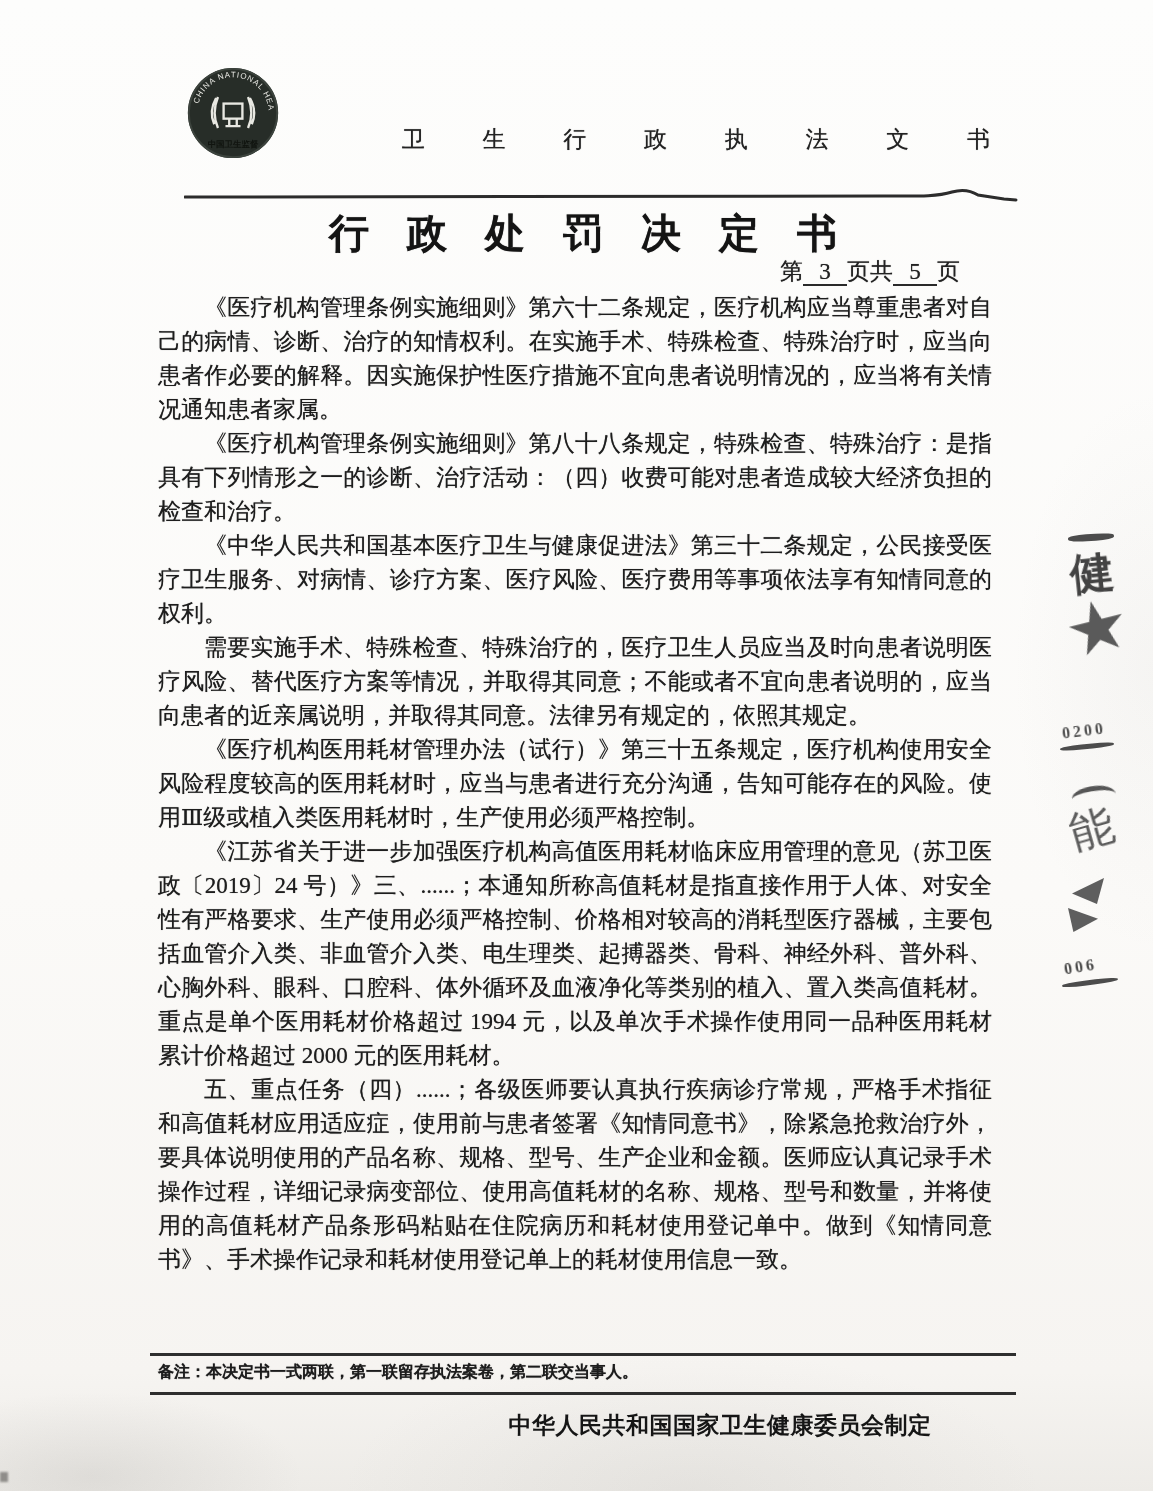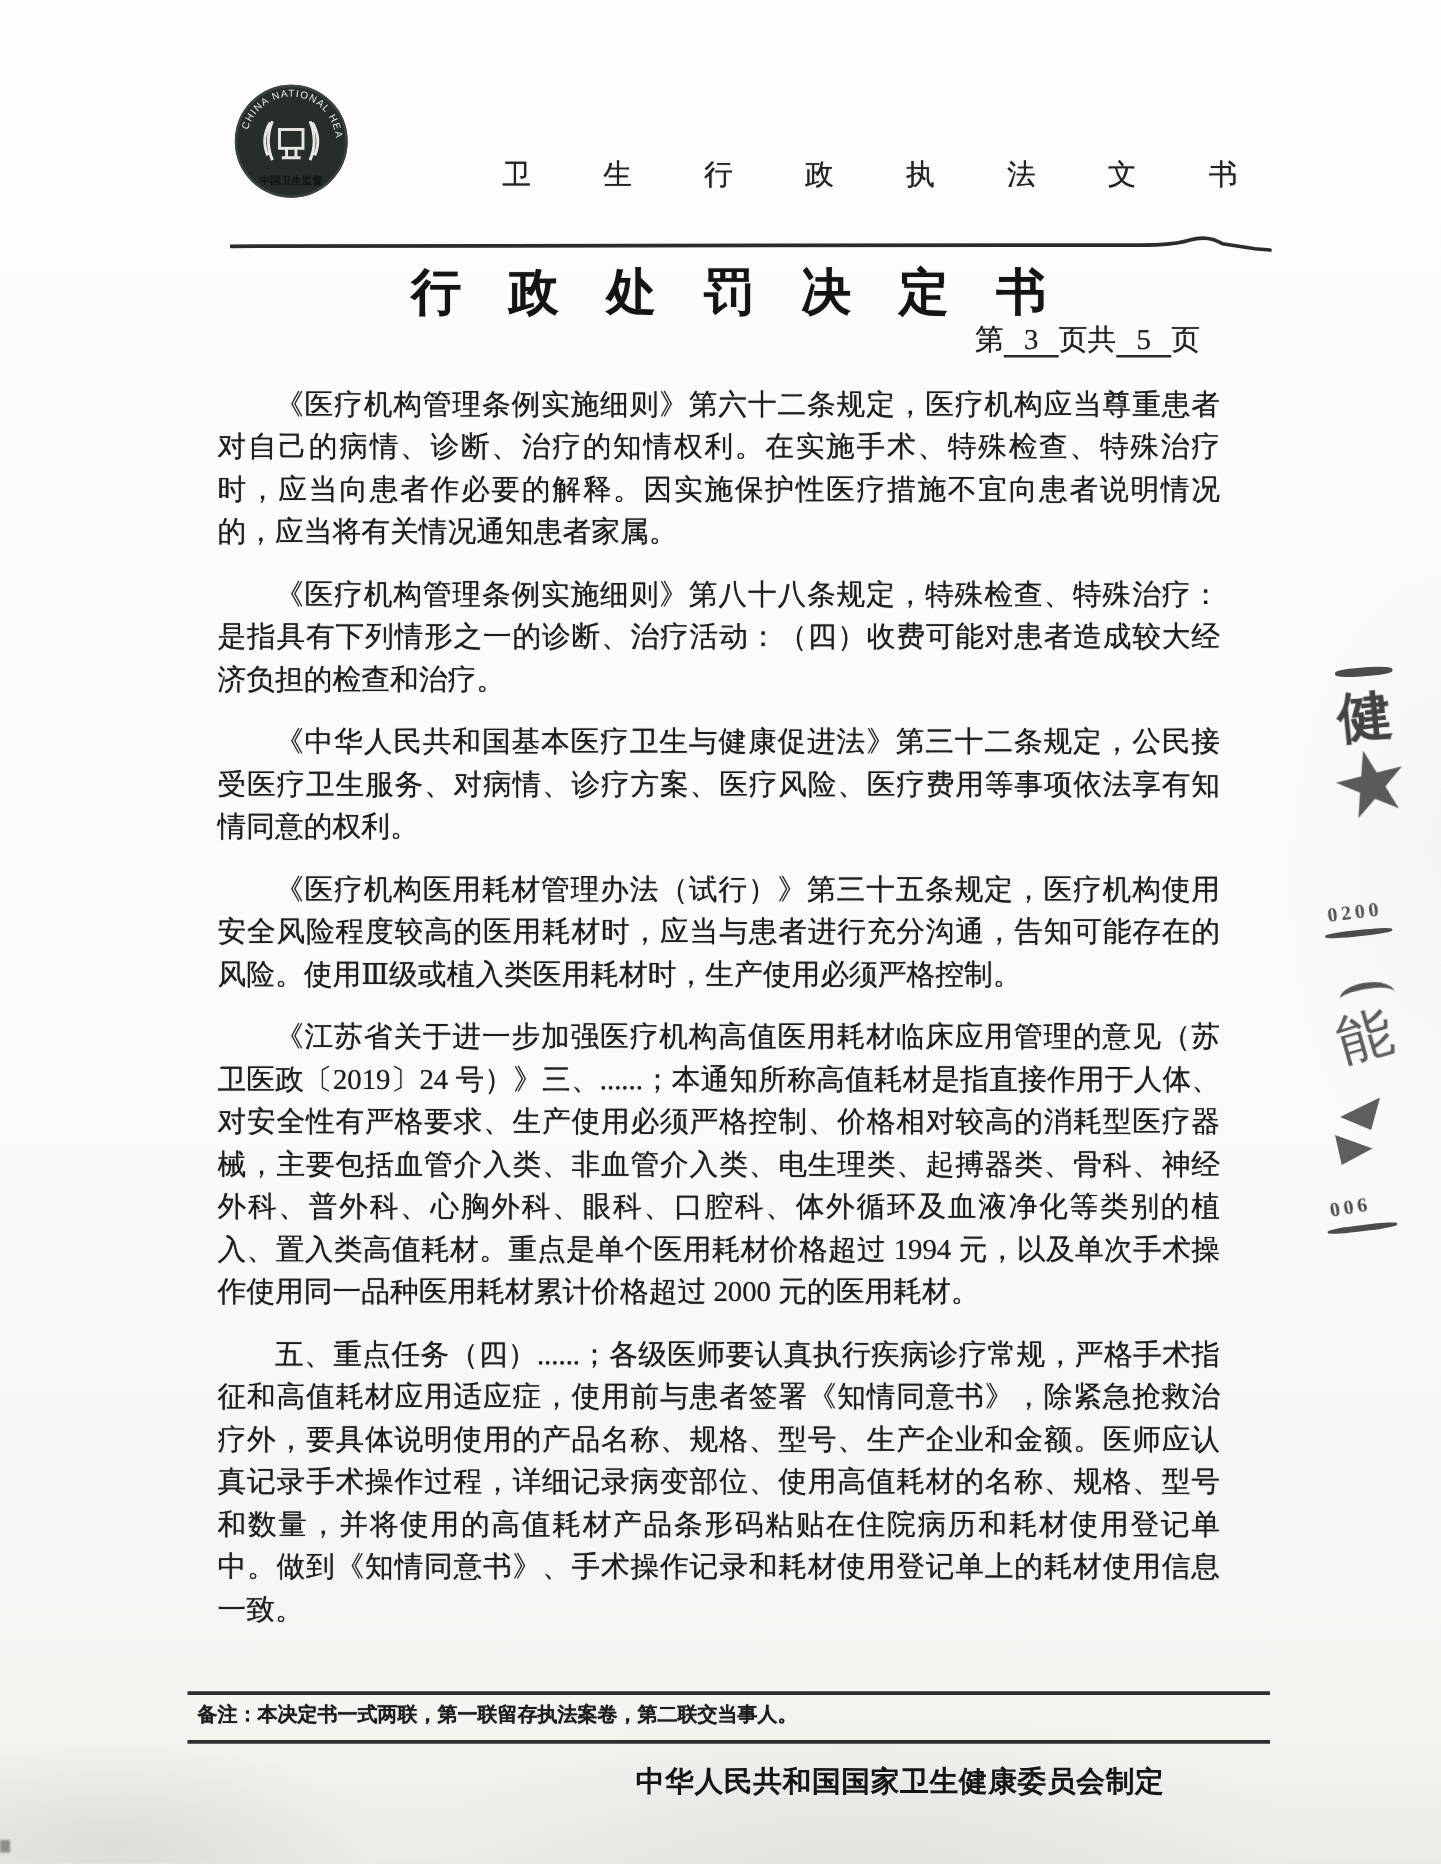--- a/index.html
+++ b/index.html
@@ -40,21 +40,21 @@
     border-bottom:2px solid #2a2a2a;padding:0 2px;line-height:1.05;
   }
 
   
   .body-text{
     left:158px;top:291px;width:834px;
     font-size:23px;line-height:34px;
     text-align:justify;text-justify:inter-character;
     color:#1d1d1d;
   }
-  .body-text p{margin:16px;text-indent:2em;}
+  .body-text p{margin:0;text-indent:2em;}
   .remark-line-top{left:150px;top:1353px;width:866px;height:3px;background:#2e2e2e;box-shadow:0 4px 0 -2px #8a8a8a;}
   .remark-text{left:158px;top:1362px;width:850px;font-size:16px;font-weight:600;color:#1c1c1c;}
   .remark-line-bottom{left:150px;top:1392px;width:866px;height:3px;background:#2e2e2e;box-shadow:0 4px 0 -2px #9a9a9a;}
   .issuer{
     left:420px;top:1410px;width:600px;text-align:center;
     font-family:Liberation Sans, sans-serif;
     font-size:23px;font-weight:bold;color:#151515;letter-spacing:.5px;
   }
 
   
@@ -104,20 +104,21 @@
   <div class="abs doc-title ink">行 政 处 罚 决 定 书</div>
 
   <div class="abs page-indicator ink">
     <span>第</span><span class="num">3</span><span>页共</span><span class="num">5</span><span>页</span>
   </div>
 
   <div class="abs body-text ink">
     <p>《医疗机构管理条例实施细则》第六十二条规定，医疗机构应当尊重患者对自己的病情、诊断、治疗的知情权利。在实施手术、特殊检查、特殊治疗时，应当向患者作必要的解释。因实施保护性医疗措施不宜向患者说明情况的，应当将有关情况通知患者家属。</p>
     <p>《医疗机构管理条例实施细则》第八十八条规定，特殊检查、特殊治疗：是指具有下列情形之一的诊断、治疗活动：（四）收费可能对患者造成较大经济负担的检查和治疗。</p>
     <p>《中华人民共和国基本医疗卫生与健康促进法》第三十二条规定，公民接受医疗卫生服务、对病情、诊疗方案、医疗风险、医疗费用等事项依法享有知情同意的权利。</p>
+    <p>需要实施手术、特殊检查、特殊治疗的，医疗卫生人员应当及时向患者说明医疗风险、替代医疗方案等情况，并取得其同意；不能或者不宜向患者说明的，应当向患者的近亲属说明，并取得其同意。法律另有规定的，依照其规定。</p>
     <p>《医疗机构医用耗材管理办法（试行）》第三十五条规定，医疗机构使用安全风险程度较高的医用耗材时，应当与患者进行充分沟通，告知可能存在的风险。使用Ⅲ级或植入类医用耗材时，生产使用必须严格控制。</p>
     <p>《江苏省关于进一步加强医疗机构高值医用耗材临床应用管理的意见（苏卫医政〔2019〕24 号）》三、......；本通知所称高值耗材是指直接作用于人体、对安全性有严格要求、生产使用必须严格控制、价格相对较高的消耗型医疗器械，主要包括血管介入类、非血管介入类、电生理类、起搏器类、骨科、神经外科、普外科、心胸外科、眼科、口腔科、体外循环及血液净化等类别的植入、置入类高值耗材。重点是单个医用耗材价格超过 1994 元，以及单次手术操作使用同一品种医用耗材累计价格超过 2000 元的医用耗材。</p>
     <p>五、重点任务（四）......；各级医师要认真执行疾病诊疗常规，严格手术指征和高值耗材应用适应症，使用前与患者签署《知情同意书》，除紧急抢救治疗外，要具体说明使用的产品名称、规格、型号、生产企业和金额。医师应认真记录手术操作过程，详细记录病变部位、使用高值耗材的名称、规格、型号和数量，并将使用的高值耗材产品条形码粘贴在住院病历和耗材使用登记单中。做到《知情同意书》、手术操作记录和耗材使用登记单上的耗材使用信息一致。</p>
   </div>
 
   <div class="abs remark-line-top"></div>
   <div class="abs remark-text ink">
     <span>备注：</span><span>本决定书一式两联，第一联留存执法案卷，第二联交当事人。</span>
   </div>
   <div class="abs remark-line-bottom"></div>

